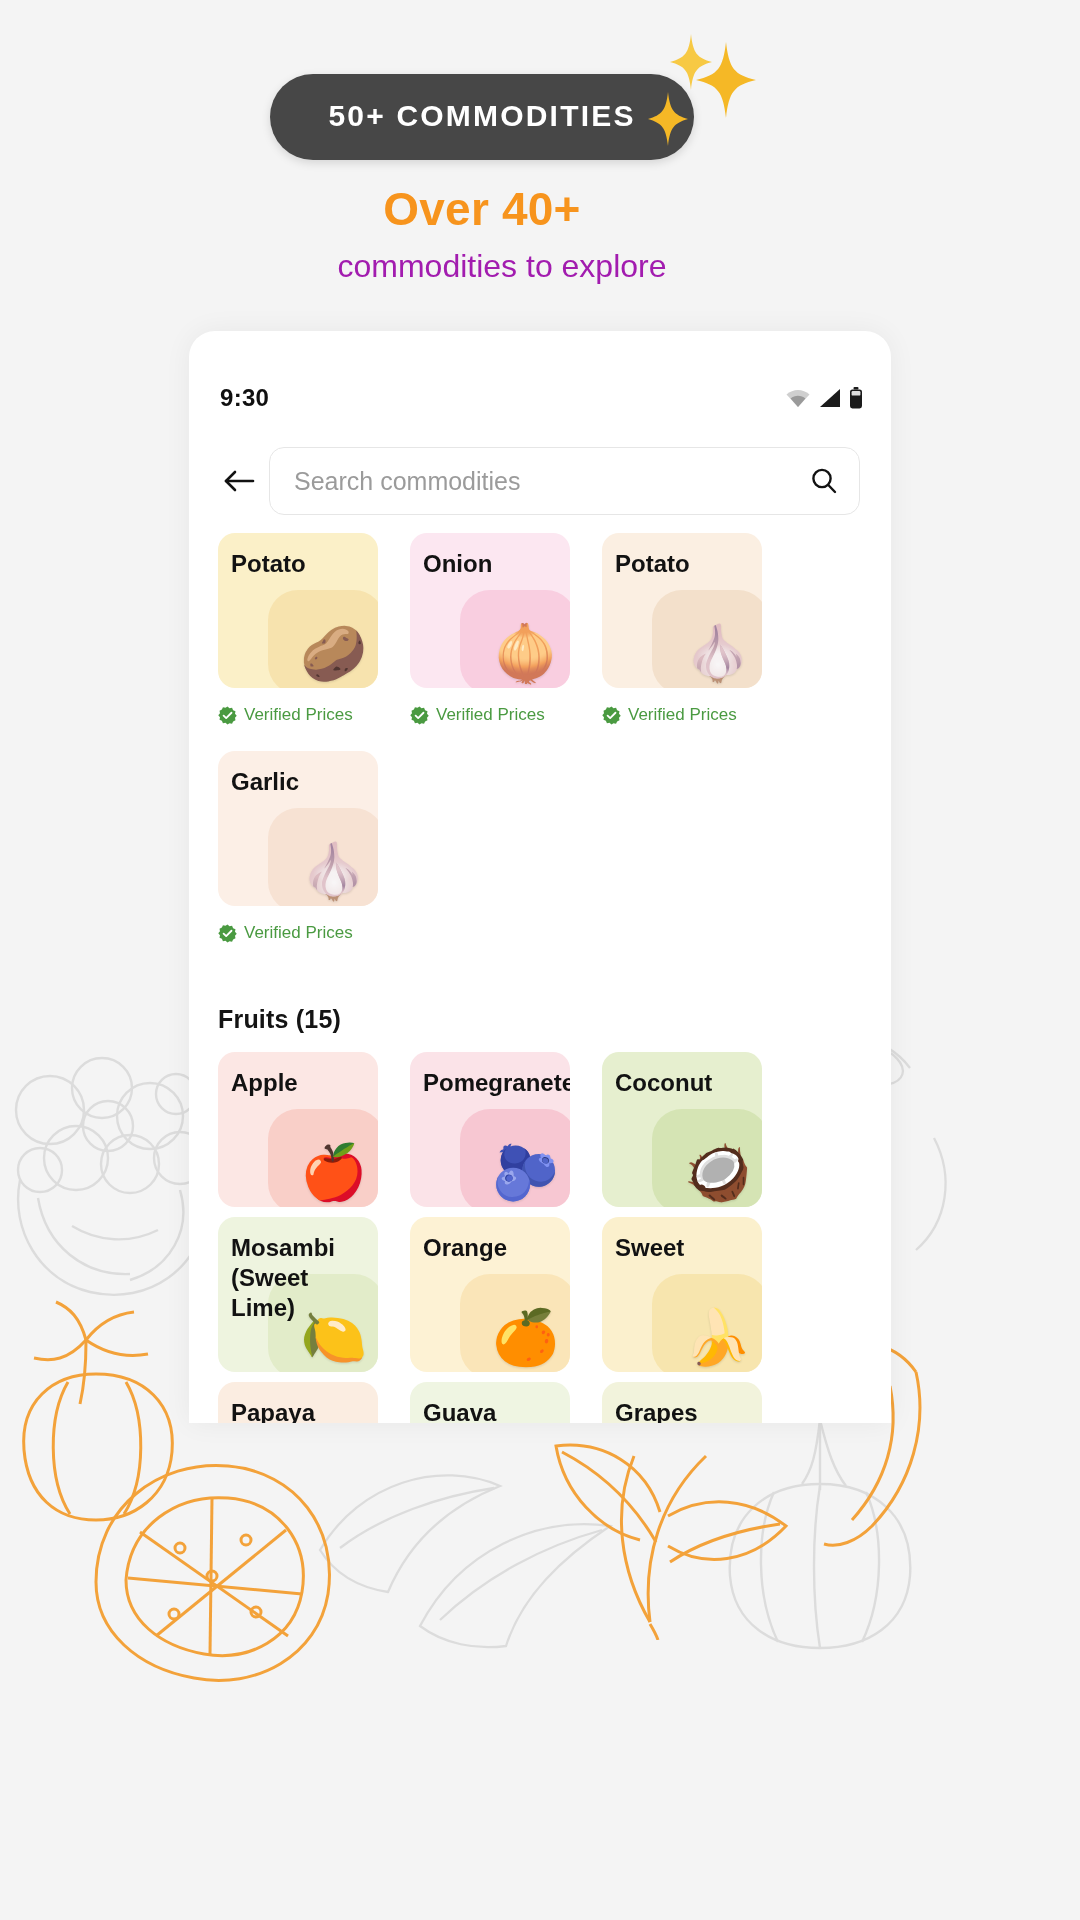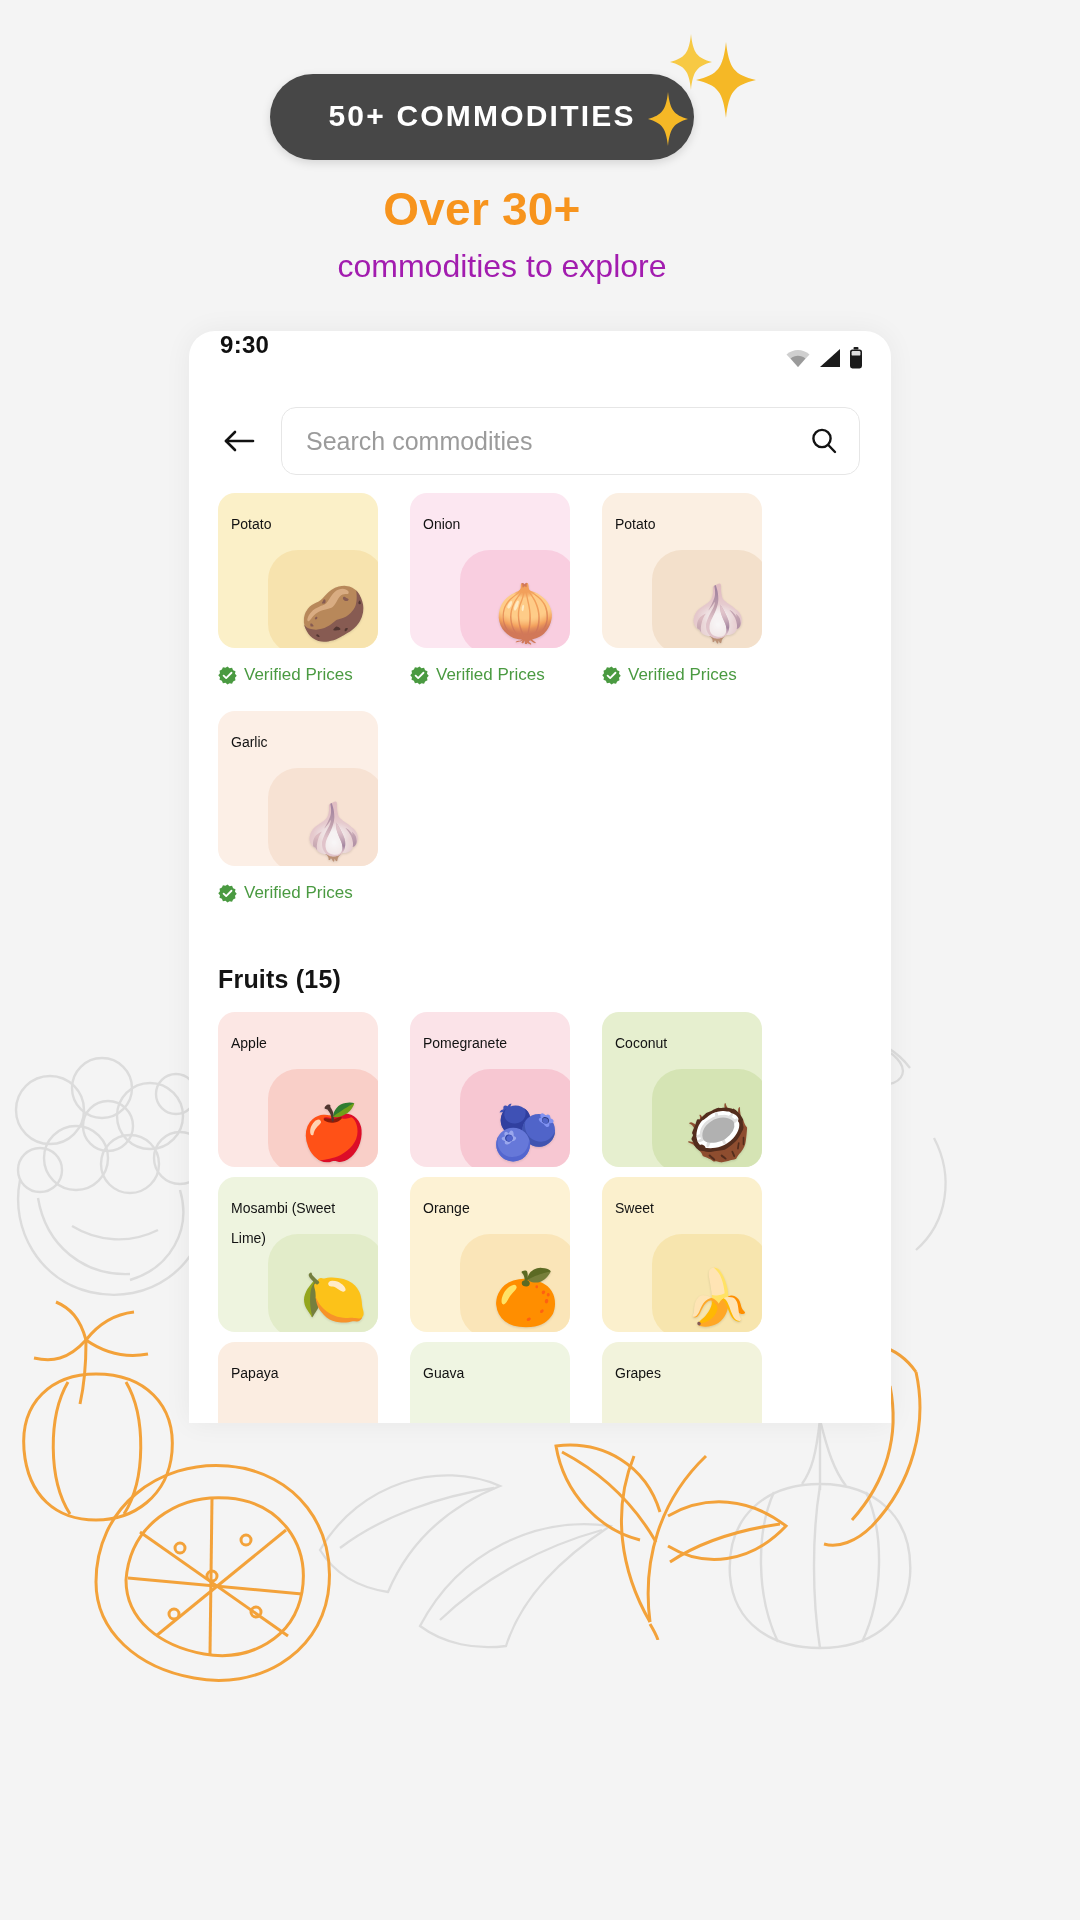--- a/index.html
+++ b/index.html
@@ -63,31 +63,32 @@
     position: absolute;
     left: 189px; top: 331px;
     width: 702px; height: 1092px;
     background: #ffffff;
     border-radius: 26px 26px 0 0;
     overflow: hidden;
     box-shadow: 0 0 28px rgba(0,0,0,0.055);
   }
   .statusbar {
     height: 54px;
-    display: flex; justify-content: space-between;
+    display: flex; align-items: center; justify-content: space-between;
     padding: 0 28px 0 31px;
+    margin-top: 40px;
   }
   .status-time { font-size: 24px; font-weight: bold; color: #101010; letter-spacing: .3px; }
   .status-icons { display: flex; align-items: center; gap: 7px; }
 
   
   .search-row {
     display: flex; align-items: center;
     padding: 22px 31px 0 28px;
-    gap: 20px;
+    gap: 8px;
   }
   .back-btn { width: 44px; height: 44px; display: flex; align-items: center; justify-content: center; cursor: pointer; flex: 0 0 auto; }
   .search-box {
     flex: 1 1 auto;
     height: 68px;
     border: 1px solid #e6e6e6;
     border-radius: 15px;
     background: #fff;
     display: flex; align-items: center;
     padding: 0 20px 0 24px;
@@ -121,24 +122,24 @@
   .tile { width: 160px; }
   .tile-card {
     position: relative;
     width: 160px; height: 155px;
     border-radius: 17px;
     overflow: hidden;
     cursor: pointer;
   }
   .tile-name {
     position: absolute; left: 13px; top: 16px; right: 10px;
-    font-size: 14px;
+    font-size: 24px;
     line-height: 30px;
     color: #121212;
-    font-weight: 400;
+    font-weight: 700;
   }
   .tile-art {
     position: absolute; right: -6px; bottom: -6px;
     width: 116px; height: 104px;
     border-radius: 30px;
   }
   .tile-emoji {
     position: absolute; right: 10px; bottom: 8px;
     font-size: 54px; line-height: 1;
     filter: drop-shadow(0 1px 1px rgba(0,0,0,.12));
@@ -255,21 +256,21 @@
         </svg>
     <svg class="spark s1" width="42" height="56" viewBox="0 0 42 56">
           <path d="M21 0 C23 19 27 24 42 28 C27 32 23 37 21 56 C19 37 15 32 0 28 C15 24 19 19 21 0Z" fill="#F7C944"></path>
         </svg>
     <svg class="spark s3" width="40" height="54" viewBox="0 0 40 54">
           <path d="M20 0 C22 18 26 23 40 27 C26 31 22 36 20 54 C18 36 14 31 0 27 C14 23 18 18 20 0Z" fill="#F5B826"></path>
         </svg>
   </div>
 </div>
 
-<div class="headline">Over 30+</div>
+<div class="headline">Over 40+</div>
 <div class="subhead">commodities to explore</div>
 
 <div class="phone">
 
   <div class="statusbar">
     <div class="status-time">9:30</div>
     <div class="status-icons">
       <svg width="26" height="20" viewBox="0 0 26 20">
             <path d="M13 19 L1.5 6.5 C8 0.5 18 0.5 24.5 6.5 Z" fill="#cfcfcf"></path>
             <path d="M13 19 L5.6 10.6 C9.6 6.8 16.4 6.8 20.4 10.6 Z" fill="#9a9a9a"></path>

